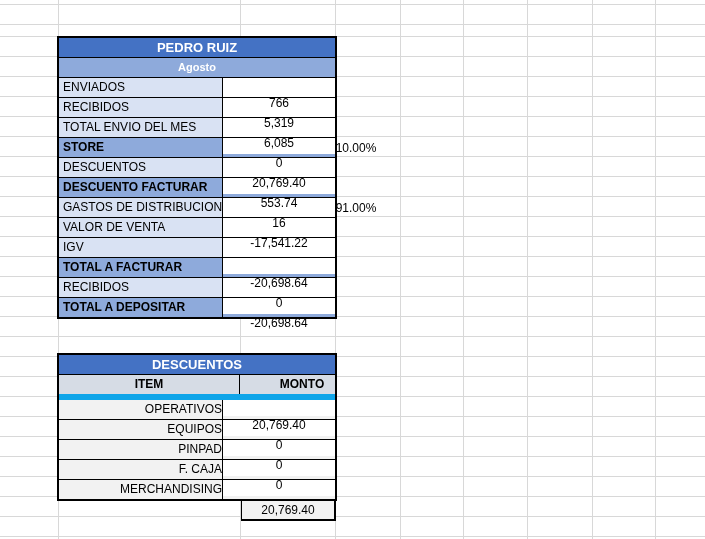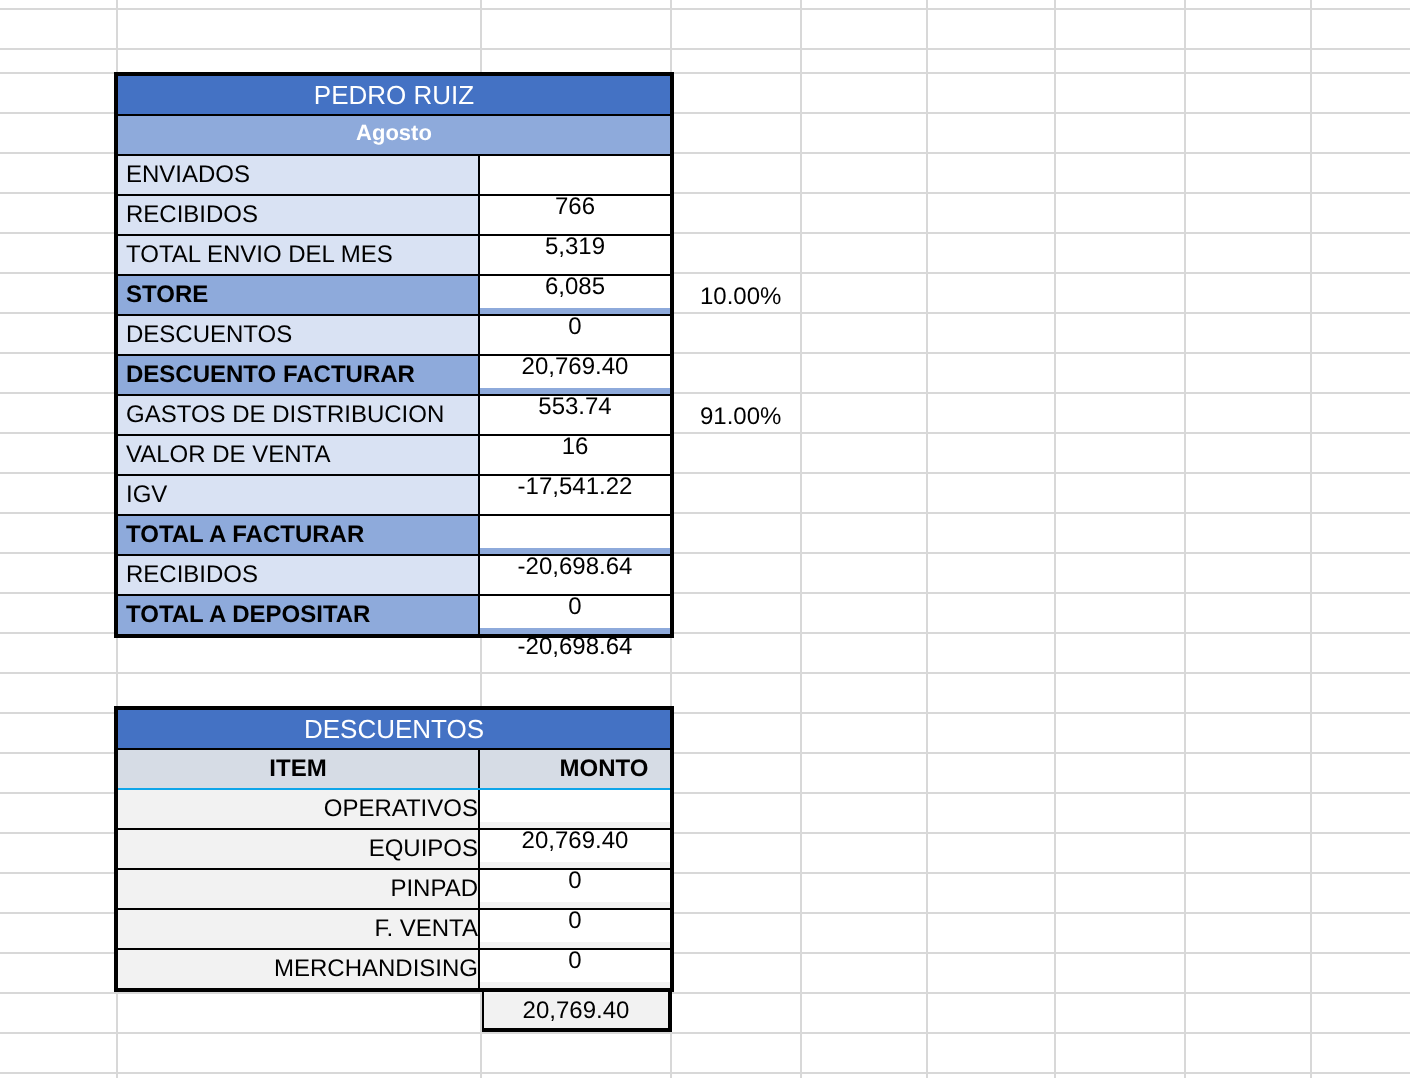--- a/index.html
+++ b/index.html
@@ -13,40 +13,40 @@
     background:repeating-linear-gradient(to bottom,
       transparent 0,transparent 16px,var(--grid) 16px,var(--grid) 17px,transparent 17px,transparent 20px);}
   .topmask{position:absolute;left:0;top:0;width:705px;height:36px;background:#fff;}
   .topline{position:absolute;left:0;width:705px;height:1px;background:var(--grid);}
   .vline{position:absolute;top:0;width:1px;height:539px;background:var(--grid);}
 
   
   .t1{position:absolute;left:57px;top:36px;width:280px;box-sizing:border-box;
       border:2px solid #000;background:#fff;}
   .trow-title{height:19px;line-height:19px;border-bottom:1px solid #000;
-      background:var(--dark);color:#fff;font-weight:normal;font-size:13px;text-align:center;}
+      background:var(--dark);color:#fff;font-weight:bold;font-size:13px;text-align:center;}
   .trow-sub{height:19px;line-height:19px;border-bottom:1px solid #000;
       background:var(--mid);color:#fff;font-weight:bold;font-size:11px;text-align:center;}
   .trow{display:flex;height:19px;line-height:19px;border-bottom:1px solid #000;font-size:12px;}
   .t1 .trow:last-child{border-bottom:none;}
-  .cell-label{width:181px;box-sizing:border-box;border-right:1px solid #000;
+  .cell-label{width:164px;box-sizing:border-box;border-right:1px solid #000;
       padding-left:4px;background:var(--light);white-space:nowrap;overflow:hidden;}
   .cell-value{flex:1;text-align:center;background:#fff;margin-top:16px;}
   .trow.accent .cell-label{background:var(--mid);font-weight:bold;}
   .trow.accent .cell-value{background:var(--mid);}
 
   
-  .pct-note{position:absolute;left:350px;width:64px;height:20px;line-height:20px;
-      font-size:12px;}
+  .pct-note{position:absolute;left:324px;width:64px;height:20px;line-height:20px;
+      text-align:center;font-size:12px;}
 
   
   .t2{position:absolute;left:57px;top:353px;width:280px;}
   .t2-main{box-sizing:border-box;border:2px solid #000;background:#fff;}
   .t2-main .trow:last-child{border-bottom:none;}
-  .trow-head{display:flex;height:19px;line-height:19px;border-bottom:1px solid #0ea5e9;
+  .trow-head{display:flex;height:19px;line-height:19px;border-bottom:6px solid #0ea5e9;
       background:var(--hdr2);font-weight:bold;font-size:12px;gap:29px;}
   .trow-head .hcell1{width:181px;box-sizing:border-box;border-right:1px solid #000;text-align:center;}
   .trow-head .hcell2{flex:1;text-align:center;}
   .t2 .cell-label{background:var(--grey);text-align:right;}
   .t2 .cell-value{background:var(--grey);}
   .t2-total{position:relative;height:20px;}
   .t2-total .tcell{position:absolute;left:184px;top:0;width:95px;height:20px;line-height:19px;
       box-sizing:border-box;text-align:center;font-size:12px;background:var(--grey);
       border-left:1px solid #000;border-right:2px solid #000;border-bottom:2px solid #000;}
 </style>
@@ -136,21 +136,21 @@
           </div>
           <div class="trow">
             <div class="cell-label">EQUIPOS</div>
             <div class="cell-value">0</div>
           </div>
           <div class="trow">
             <div class="cell-label">PINPAD</div>
             <div class="cell-value">0</div>
           </div>
           <div class="trow">
-            <div class="cell-label">F. VENTA</div>
+            <div class="cell-label">F. CAJA</div>
             <div class="cell-value">0</div>
           </div>
           <div class="trow">
             <div class="cell-label">MERCHANDISING</div>
             <div class="cell-value">0</div>
           </div>
         </div>
     </div>
     <div class="t2-total">
       <div class="tcell">20,769.40</div>

